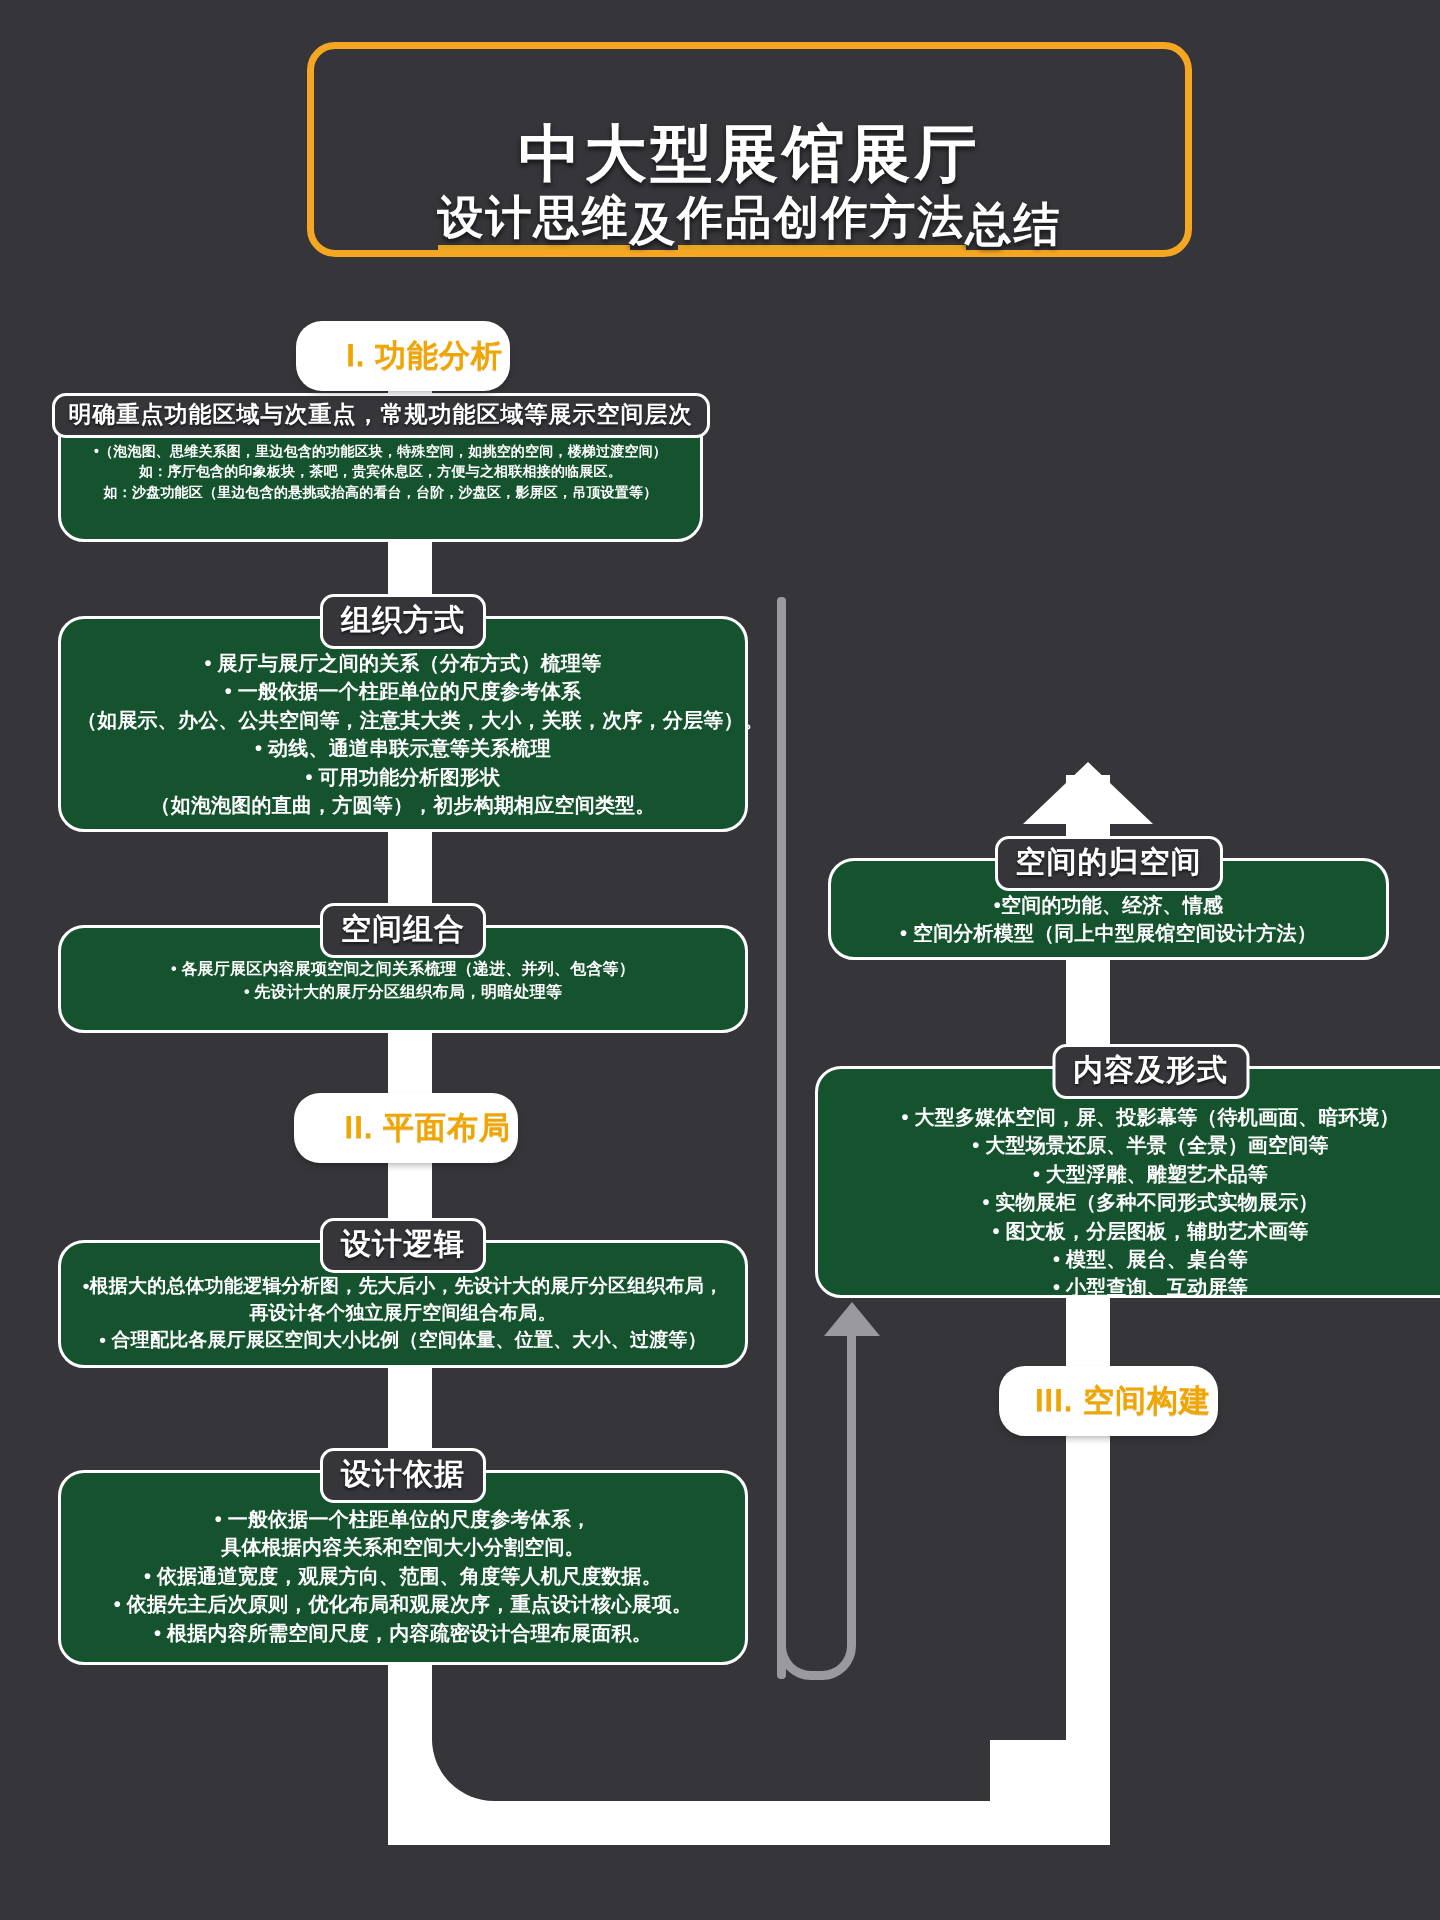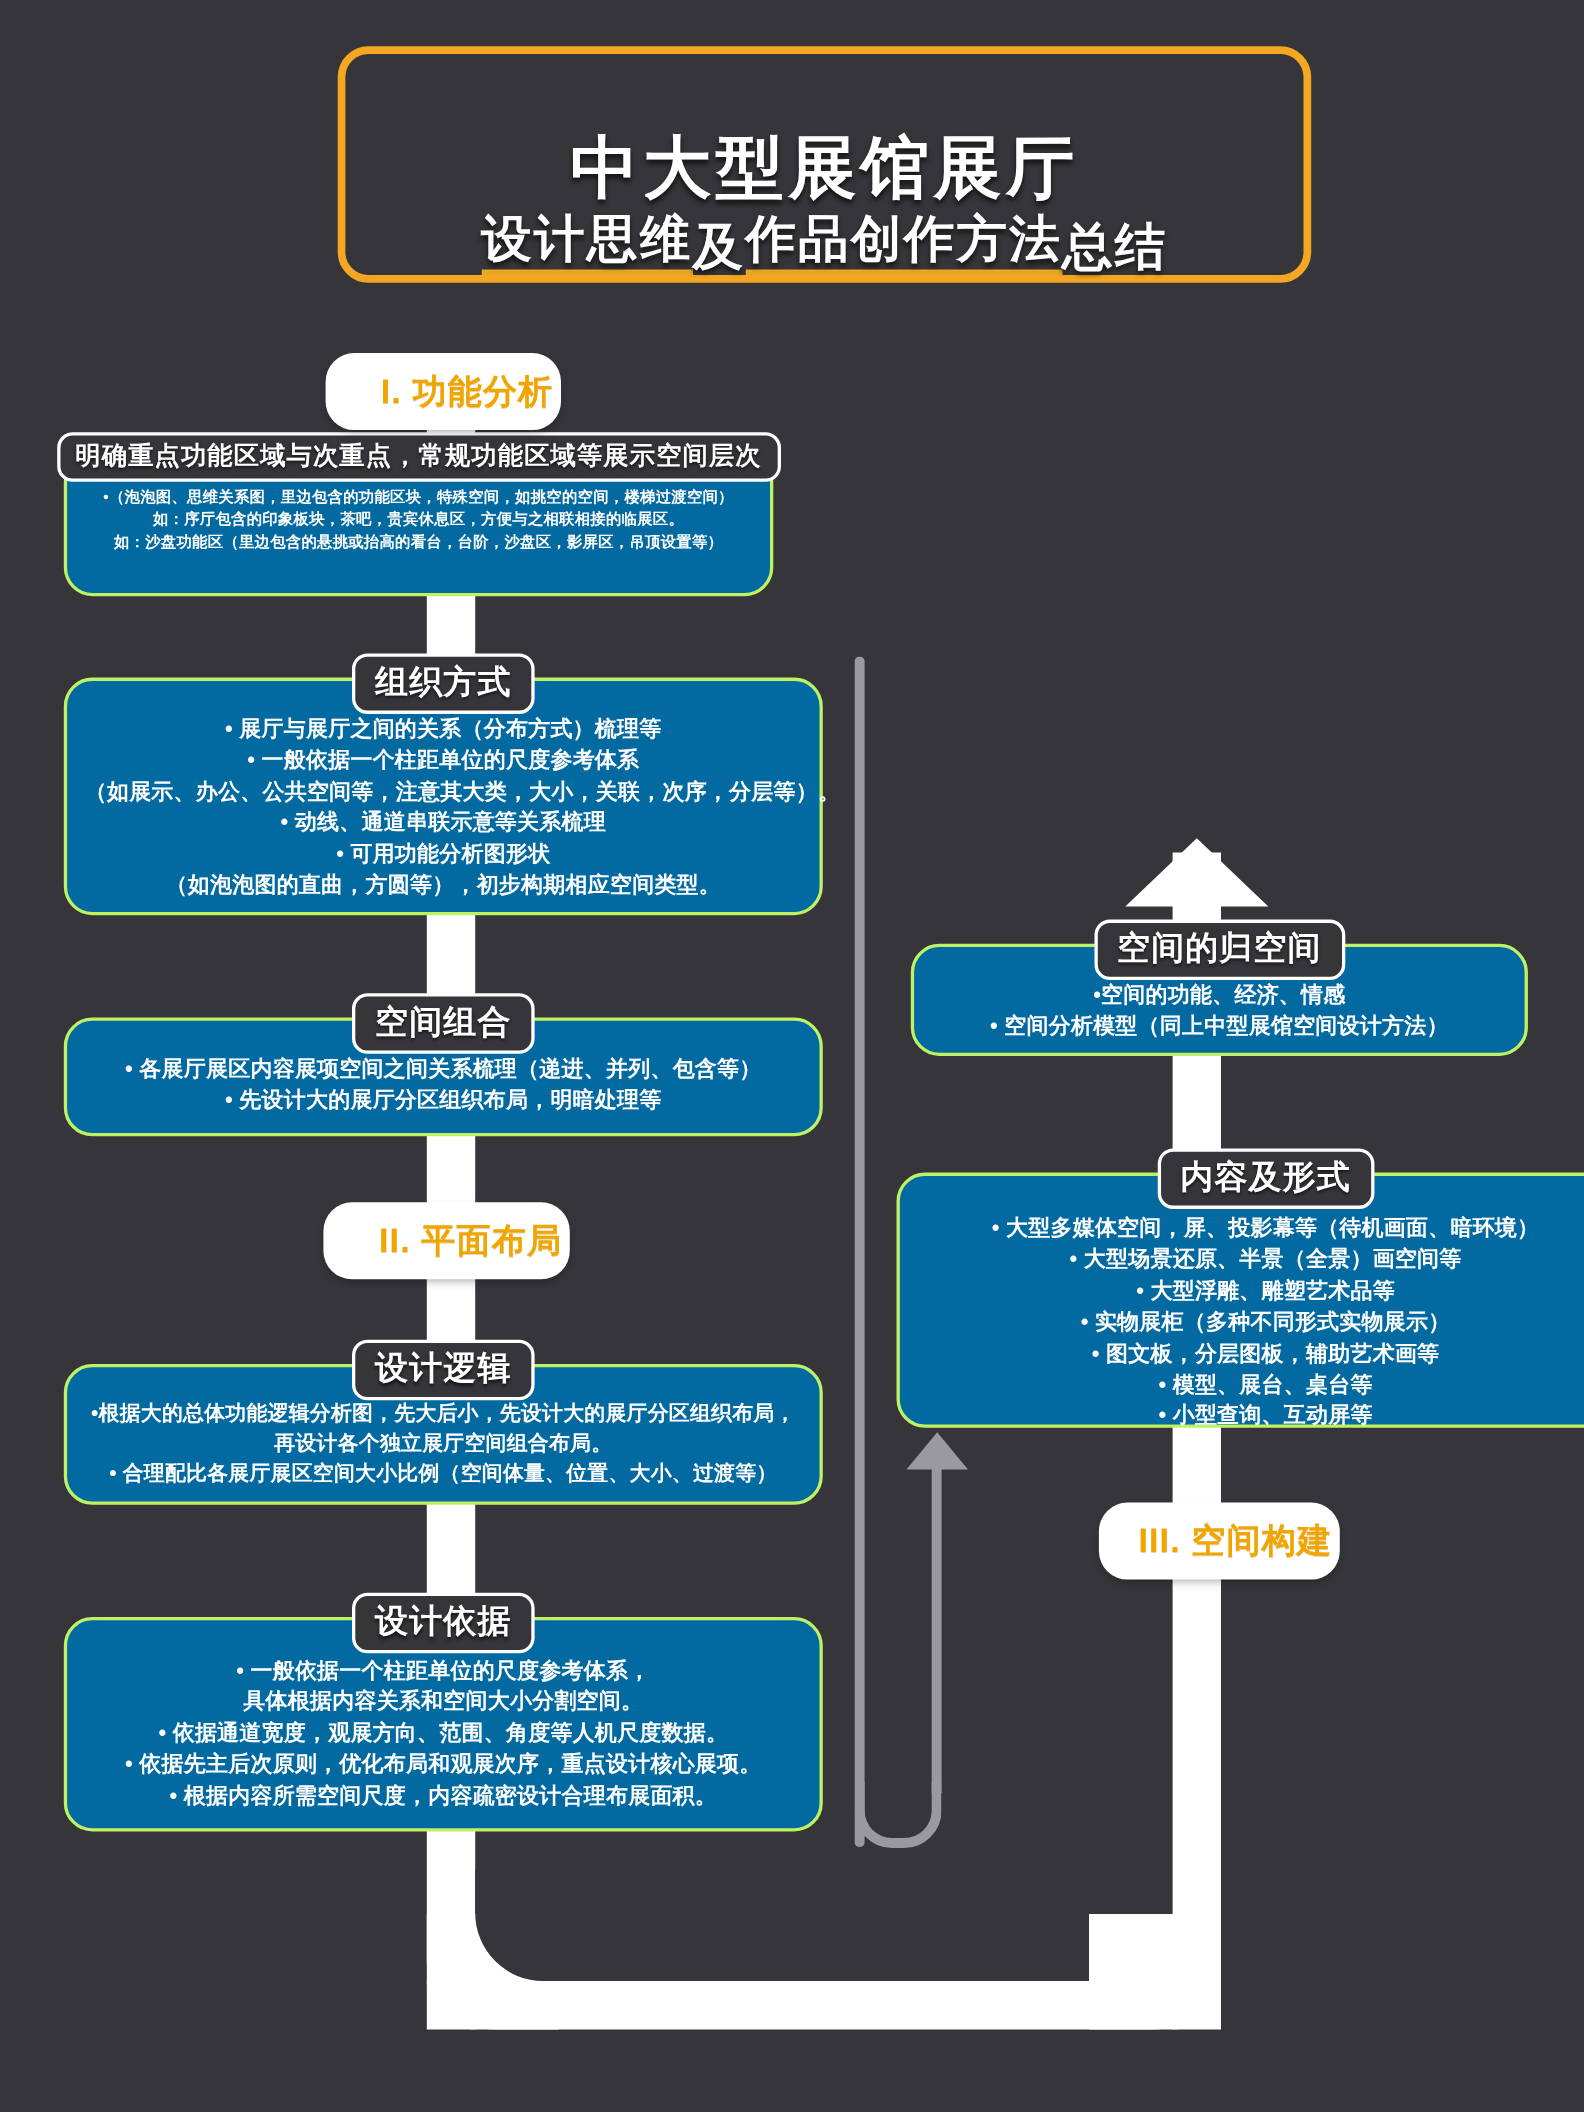--- a/index.html
+++ b/index.html
@@ -59,24 +59,24 @@
     font-weight:bold;
     font-size:31px;
     letter-spacing:1px;
     white-space:nowrap;
     text-shadow:0 1px 0 rgba(180,120,0,.35);
   }
 
   
   .card{
     position:absolute;
-    border:3px solid #bef264;
+    border:3px solid #ffffff;
     border-radius:26px;
     box-sizing:border-box;
-    background:#0369a1;
+    background:#14532d;
     z-index:4;
   }
   .card-title{
     position:absolute;
     top:-25px;left:50%;
     transform:translateX(-50%);
     background:#35353a;
     border:3px solid #ffffff;
     border-radius:14px;
     padding:3px 18px 5px;
@@ -178,21 +178,21 @@
         <span class="ln">• 动线、通道串联示意等关系梳理</span>
         <span class="ln">• 可用功能分析图形状</span>
         <span class="ln">（如泡泡图的直曲，方圆等），初步构期相应空间类型。</span>
       </div>
     </div>
 
     <div class="card" style="left:58px;top:925px;width:690px;height:108px;">
       <div class="card-title">
         <span>空间组合</span>
       </div>
-      <div class="card-body" style="font-size:20px;">
+      <div class="card-body" style="font-size:16px;">
         <span class="ln">• 各展厅展区内容展项空间之间关系梳理（递进、并列、包含等）</span>
         <span class="ln">• 先设计大的展厅分区组织布局，明暗处理等</span>
       </div>
     </div>
 
     <div class="pill" style="left:298px;top:1097px;width:210px;height:56px;">
       <span>II. 平面布局</span>
     </div>
 
     <div class="card" style="left:58px;top:1240px;width:690px;height:128px;">

